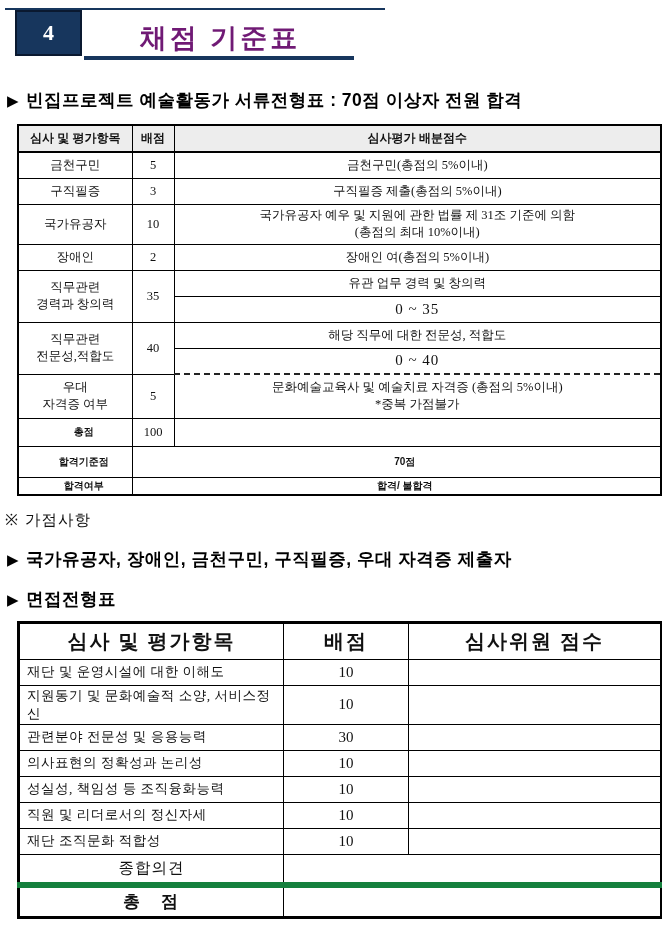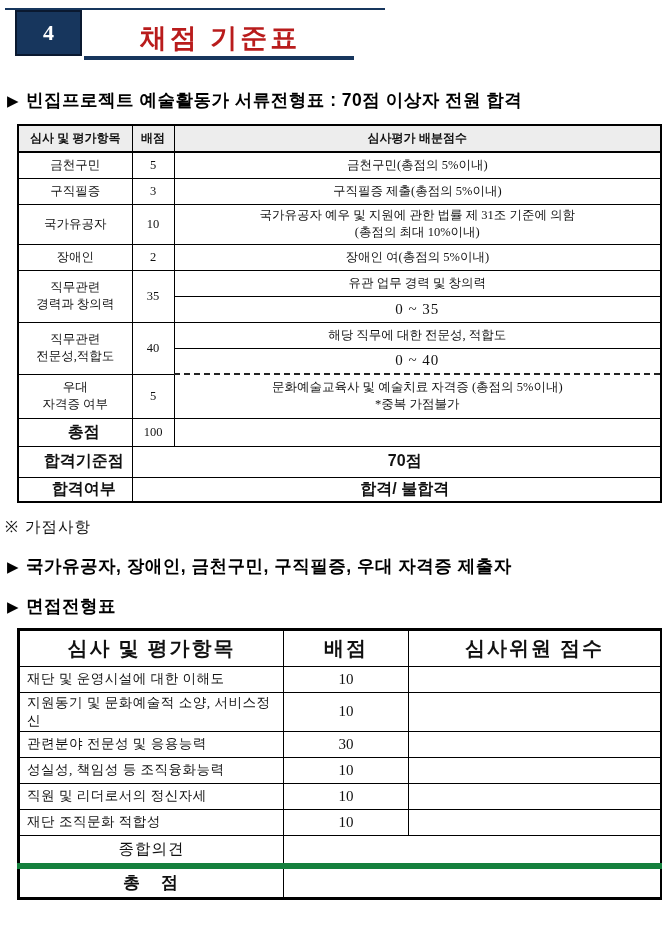--- a/index.html
+++ b/index.html
@@ -17,21 +17,21 @@
   .num-box {
     position:absolute; left:15px; top:4px; width:67px; height:46px;
     background:#17365d; border:2px solid #0a1930;
     display:flex; align-items:center; justify-content:center;
     color:#ffffff; font-weight:bold; font-size:22px;
     font-family:"Liberation Serif",serif;
   }
   .doc-title {
     position:absolute; left:105px; top:14px; width:230px; text-align:center;
     font-family:"Liberation Sans","DejaVu Sans",sans-serif;
-    font-weight:bold; font-size:27px; letter-spacing:3px; color:#b91c1c;
+    font-weight:bold; font-size:27px; letter-spacing:3px; color:#701a75;
   }
   .title-rule { position:absolute; left:84px; top:50px; width:270px; height:4px; background:#17365d; }
 
   
   .h-line {
     font-family:"Liberation Sans","DejaVu Sans",sans-serif;
     font-weight:bold; font-size:17.5px; color:#000;
     margin:16px 0 0 7px; letter-spacing:0.5px;
   }
   .h-line .bullet { font-size:15px; margin-right:7px; }
@@ -43,21 +43,21 @@
   .t1 { width:643px; margin:12px 0 0 17px; border:2px solid #000; }
   .t1 td { border:1px solid #000; text-align:center; vertical-align:middle;
            font-size:12.5px; padding:1px 3px; }
   .t1 tr.hrow td {
     background:#ededed; height:27px;
     font-family:"Liberation Sans","DejaVu Sans",sans-serif;
     font-weight:bold; font-size:12px; border-bottom:2px solid #000;
   }
   .t1 .b {
     font-family:"Liberation Sans","DejaVu Sans",sans-serif;
-    font-weight:bold; font-size:16px;padding-left:20px;
+    font-weight:bold; font-size:10px;padding-left:20px;
   }
   .t1 .range { font-size:15px; letter-spacing:1px; }
   .t1 td.no-bottom { border-bottom:0; }
   .t1 td.dashed-top { border-top:2px dashed #222; }
 
   
   .t2 { width:643px; margin:10px 0 0 17px; border:3px solid #000; }
   .t2 td { border:1px solid #000; vertical-align:middle; font-size:13.5px; padding:1px 4px; }
   .t2 tr.hrow2 td {
     height:37px; text-align:center; font-weight:bold; font-size:20px;
@@ -205,20 +205,25 @@
         <td class="lbl">지원동기 및 문화예술적 소양, 서비스정신</td>
         <td class="pts">10</td>
         <td></td>
       </tr>
       <tr>
         <td class="lbl">관련분야 전문성 및 응용능력</td>
         <td class="pts">30</td>
         <td></td>
       </tr>
       <tr>
+        <td class="lbl">의사표현의 정확성과 논리성</td>
+        <td class="pts">10</td>
+        <td></td>
+      </tr>
+      <tr>
         <td class="lbl">성실성, 책임성 등 조직융화능력</td>
         <td class="pts">10</td>
         <td></td>
       </tr>
       <tr>
         <td class="lbl">직원 및 리더로서의 정신자세</td>
         <td class="pts">10</td>
         <td></td>
       </tr>
       <tr>

